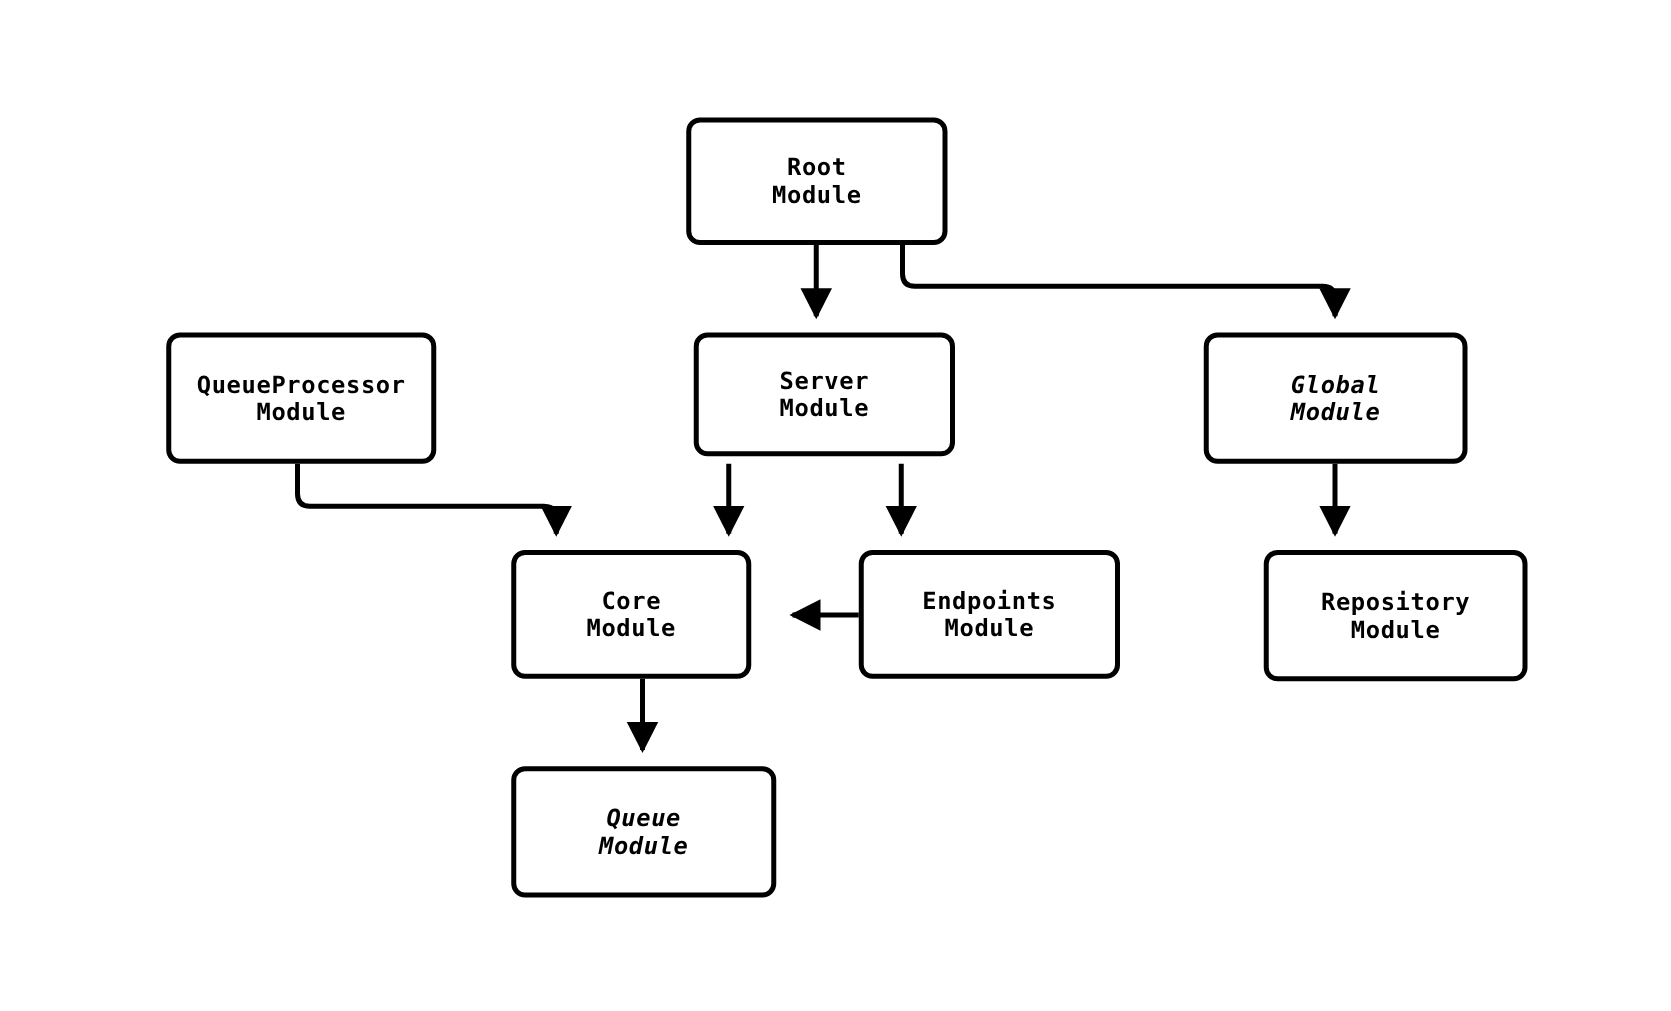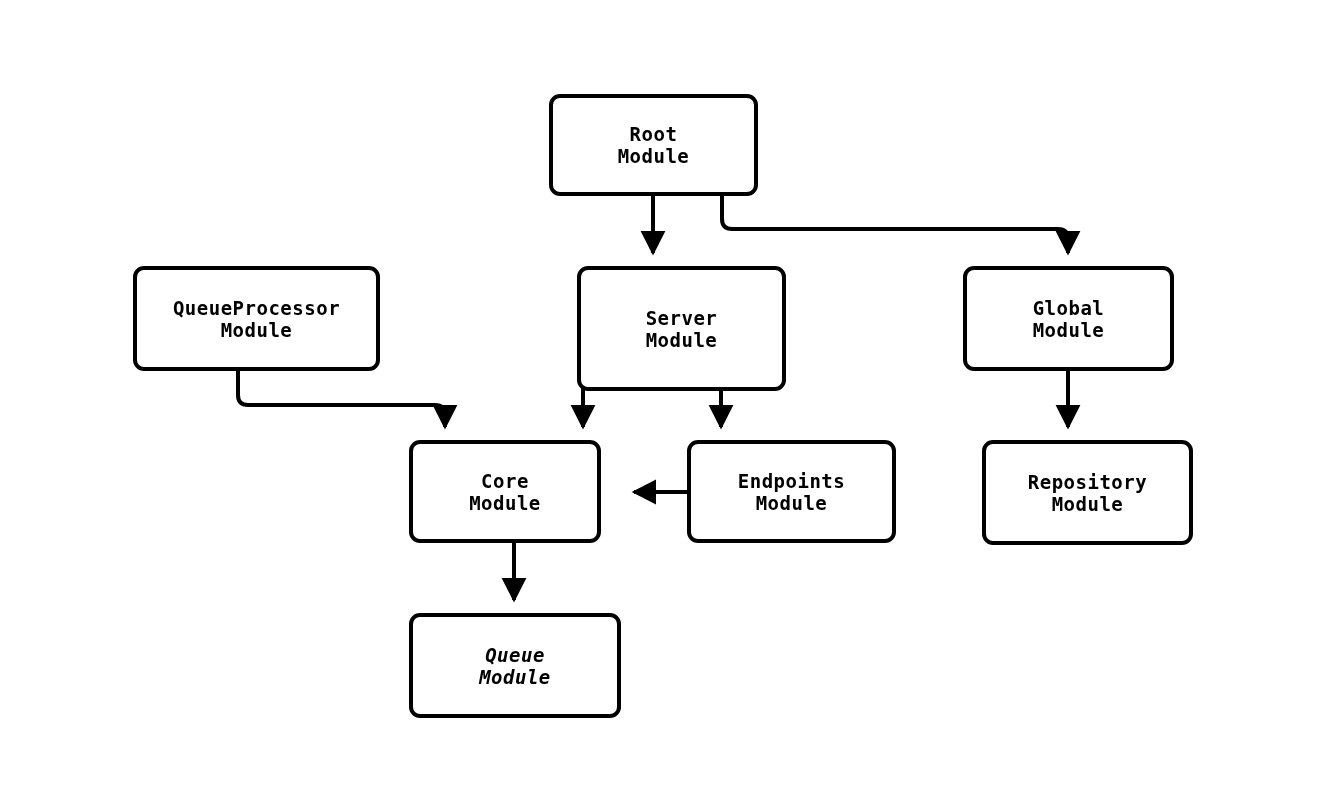--- a/index.html
+++ b/index.html
@@ -89,46 +89,46 @@
     </g>
   </svg>
 
   <div id="node-layer">
 
     <div class="node" style="left:549px; top:94px; width:209px; height:102px;">
       <div class="node-label">Root
 Module</div>
     </div>
 
-    <div class="node" style="left:133px; top:266px; width:247px; height:105px;">
+    <div class="node" style="left:133px; top:266px; width:216px; height:105px;">
       <div class="node-label">QueueProcessor
 Module</div>
     </div>
 
-    <div class="node" style="left:577px; top:266px; width:209px; height:125px;">
+    <div class="node" style="left:555px; top:266px; width:209px; height:99px;">
       <div class="node-label">Server
 Module</div>
     </div>
 
-    <div class="node" style="left:963px; top:266px; width:211px; height:105px;">
+    <div class="node" style="left:963px; top:266px; width:211px; height:105px;font-style:italic;">
       <div class="node-label">Global
 Module</div>
     </div>
 
     <div class="node" style="left:409px; top:440px; width:192px; height:103px;">
       <div class="node-label">Core
 Module</div>
     </div>
 
     <div class="node" style="left:687px; top:440px; width:209px; height:103px;">
       <div class="node-label">Endpoints
 Module</div>
     </div>
 
-    <div class="node" style="left:982px; top:440px; width:211px; height:105px;">
+    <div class="node" style="left:1011px; top:440px; width:211px; height:105px;">
       <div class="node-label">Repository
 Module</div>
     </div>
 
     <div class="node" style="left:409px; top:613px; width:212px; height:105px;font-style:italic;">
       <div class="node-label">Queue
 Module</div>
     </div>
 
   </div>

